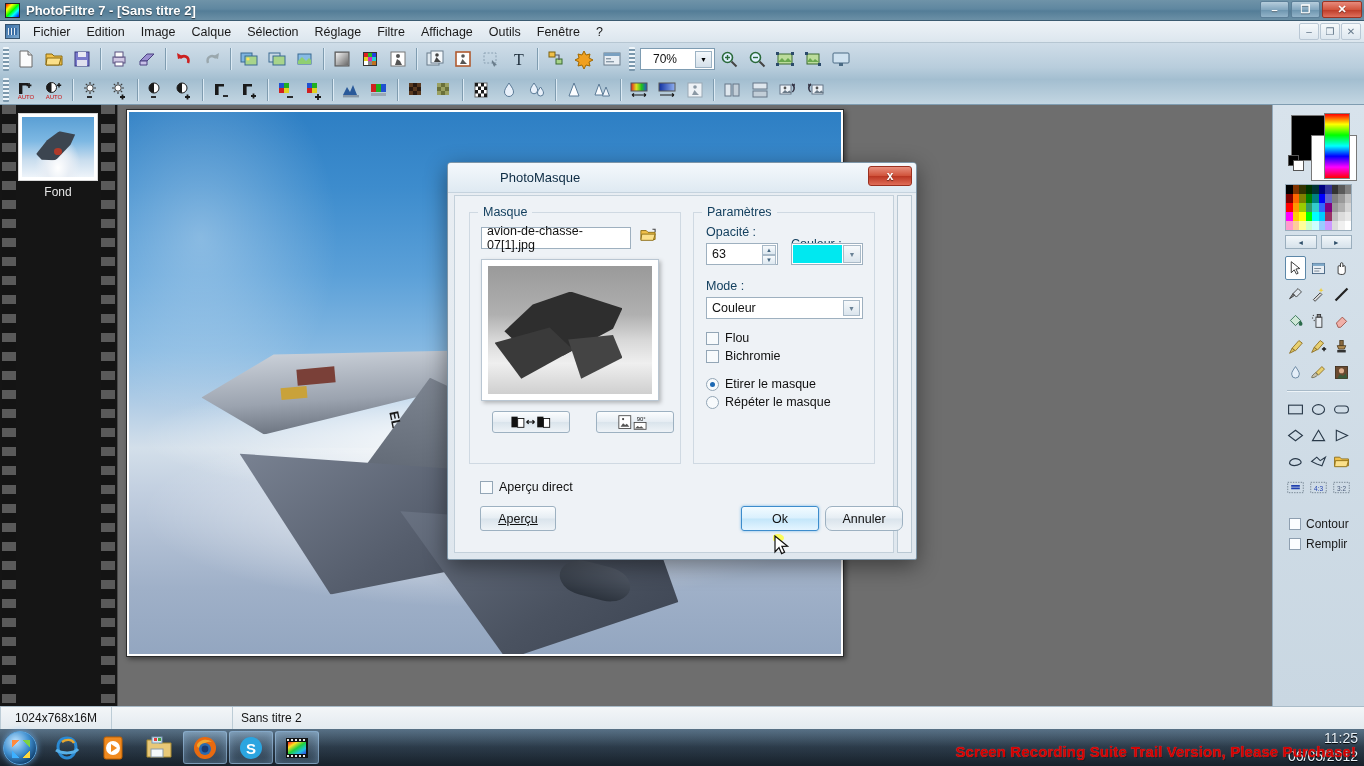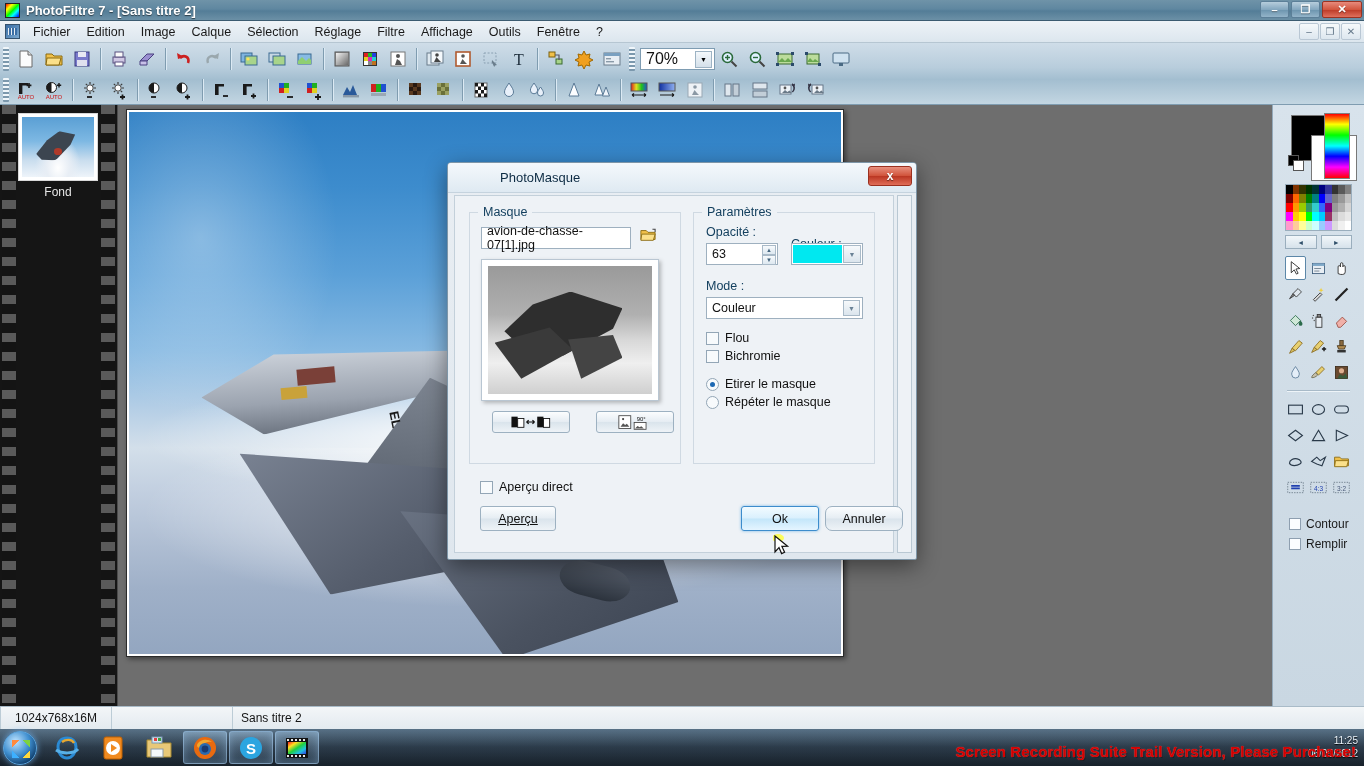--- a/index.html
+++ b/index.html
@@ -89,21 +89,21 @@
     position:relative; border:1px solid transparent; border-radius:2px;
   }
   .tsep{ width:1px;height:22px;margin:0 4px; background:#7f9cb0; box-shadow:1px 0 0 #dceaf4; flex:none;}
   .ico{ width:20px;height:20px; display:block; }
 
   .zoomcombo{
     width:75px;height:22px;margin-left:2px;
     background:#fff;border:1px solid #7e9cb2;
     display:flex;align-items:center; position:relative; flex:none;
   }
-  .zoomcombo span{ padding-left:5px; font-size:16px; color:#111;}
+  .zoomcombo span{ padding-left:12px; font-size:12px; color:#111;}
   .zoomcombo .arrow{
     position:absolute;right:2px;top:2px;width:17px;height:17px;
     background:linear-gradient(to bottom,#f4f8fb,#d4e0ea);
     border:1px solid #9db3c4;
     display:flex;align-items:center;justify-content:center;
     font-size:7px;color:#5c7governed;
   }
 
   
   .layerpanel{
@@ -311,21 +311,21 @@
     border:1px solid transparent;border-radius:3px; position:relative;
   }
   .tbitem.active{
     border-color:rgba(170,210,245,.55);
     background:linear-gradient(to bottom,rgba(190,225,255,.30),rgba(120,170,215,.18));
     box-shadow:inset 0 0 8px rgba(170,215,255,.35);
   }
   .tray{
     position:absolute;right:6px;top:0;height:100%;
     display:flex;flex-direction:column;align-items:flex-end;justify-content:center;
-    color:#e9f2f9;font-size:10px;text-shadow:0 1px 1px #000;
+    color:#e9f2f9;font-size:14px;text-shadow:0 1px 1px #000;
     line-height:1.25;
   }
   .watermark{
     position:absolute; right:8px; bottom:6px;
     color:#d40000; font-weight:bold; font-size:15px;
     font-family:"Liberation Sans",sans-serif;
     text-shadow:0 0 1px #ff6060, 1px 1px 0 rgba(0,0,0,.35);
     white-space:nowrap; letter-spacing:.1px;
   }
 

